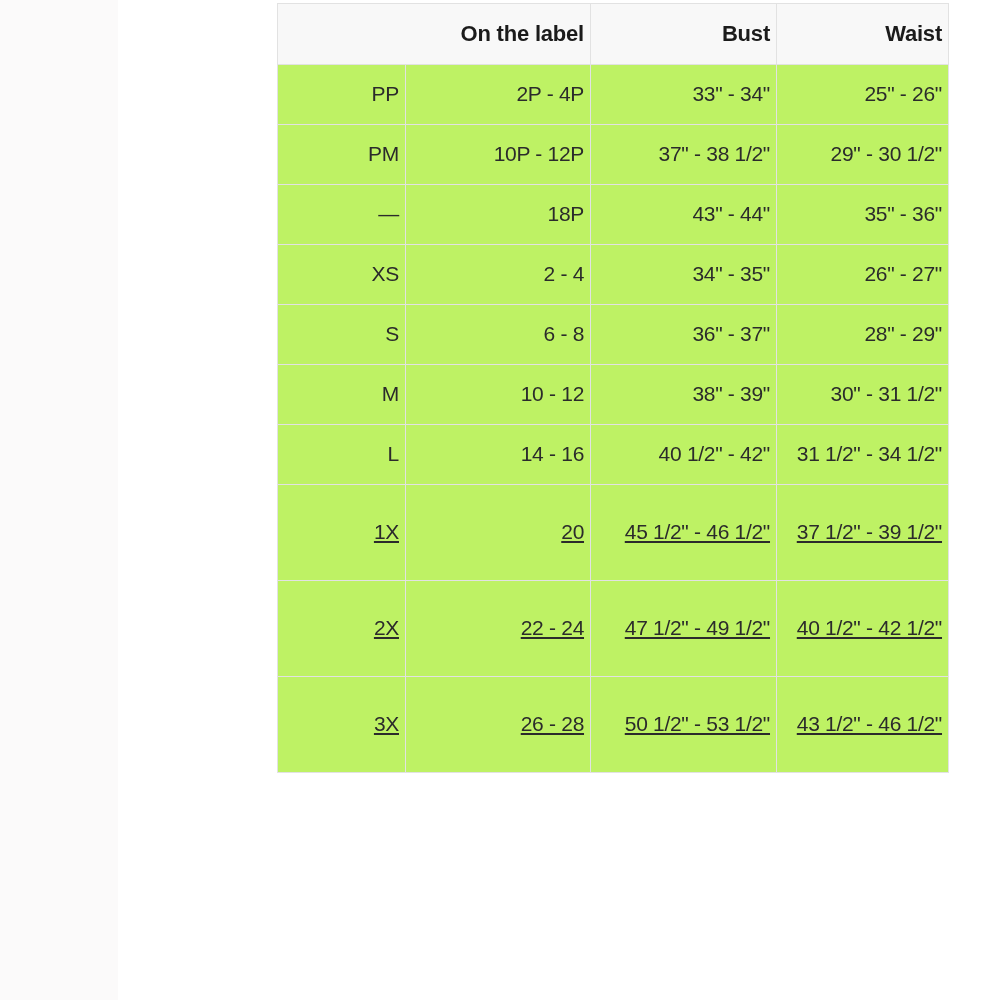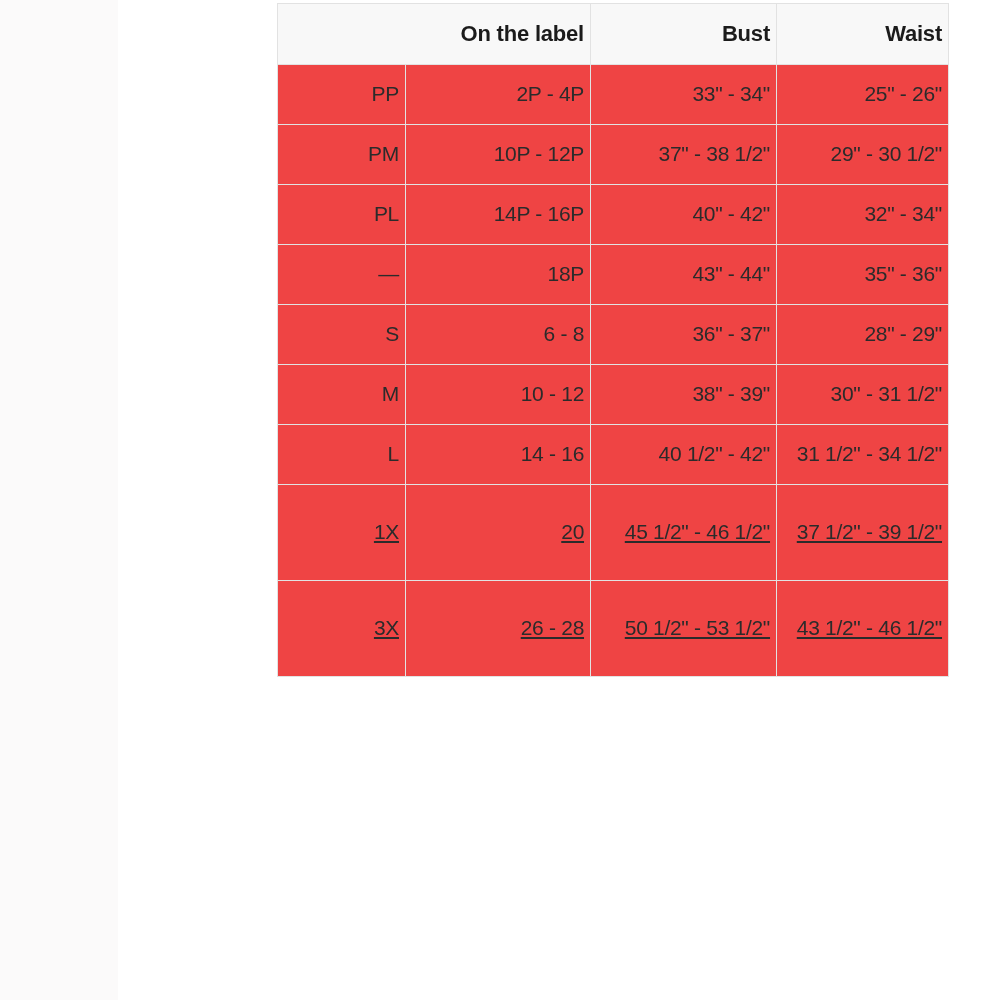--- a/index.html
+++ b/index.html
@@ -61,21 +61,21 @@
   table.size-chart thead th {
     background: #f8f8f8;
     font-weight: bold;
     font-size: 22px;
     height: 60px;
     letter-spacing: -0.2px;
     color: #1b1b1b;
   }
 
   table.size-chart tbody td {
-    background: #ef4444;
+    background: #bef264;
     font-weight: normal;
     font-size: 21px;
     height: 59px;
     letter-spacing: -0.3px;
     line-height: 1.45;
   }
 
   table.size-chart tbody tr.tall td {
     height: 95px;
     text-decoration: underline;
@@ -113,30 +113,30 @@
               <td>33" - 34"</td>
               <td>25" - 26"</td>
             </tr>
             <tr>
               <td>PM</td>
               <td>10P - 12P</td>
               <td>37" - 38 1/2"</td>
               <td>29" - 30 1/2"</td>
             </tr>
             <tr>
-              <td>PL</td>
-              <td>14P - 16P</td>
-              <td>40" - 42"</td>
-              <td>32" - 34"</td>
-            </tr>
-            <tr>
               <td class="dash">—</td>
               <td>18P</td>
               <td>43" - 44"</td>
               <td>35" - 36"</td>
+            </tr>
+            <tr>
+              <td>XS</td>
+              <td>2 - 4</td>
+              <td>34" - 35"</td>
+              <td>26" - 27"</td>
             </tr>
             <tr>
               <td>S</td>
               <td>6 - 8</td>
               <td>36" - 37"</td>
               <td>28" - 29"</td>
             </tr>
             <tr>
               <td>M</td>
               <td>10 - 12</td>
@@ -149,20 +149,26 @@
               <td>40 1/2" - 42"</td>
               <td>31 1/2" - 34 1/2"</td>
             </tr>
             <tr class="tall">
               <td>1X</td>
               <td>20</td>
               <td>45 1/2" - 46 1/2"</td>
               <td>37 1/2" - 39 1/2"</td>
             </tr>
             <tr class="tall">
+              <td>2X</td>
+              <td>22 - 24</td>
+              <td>47 1/2" - 49 1/2"</td>
+              <td>40 1/2" - 42 1/2"</td>
+            </tr>
+            <tr class="tall">
               <td>3X</td>
               <td>26 - 28</td>
               <td>50 1/2" - 53 1/2"</td>
               <td>43 1/2" - 46 1/2"</td>
             </tr>
           </tbody>
       </table>
     </div>
   </div>
 </div>

